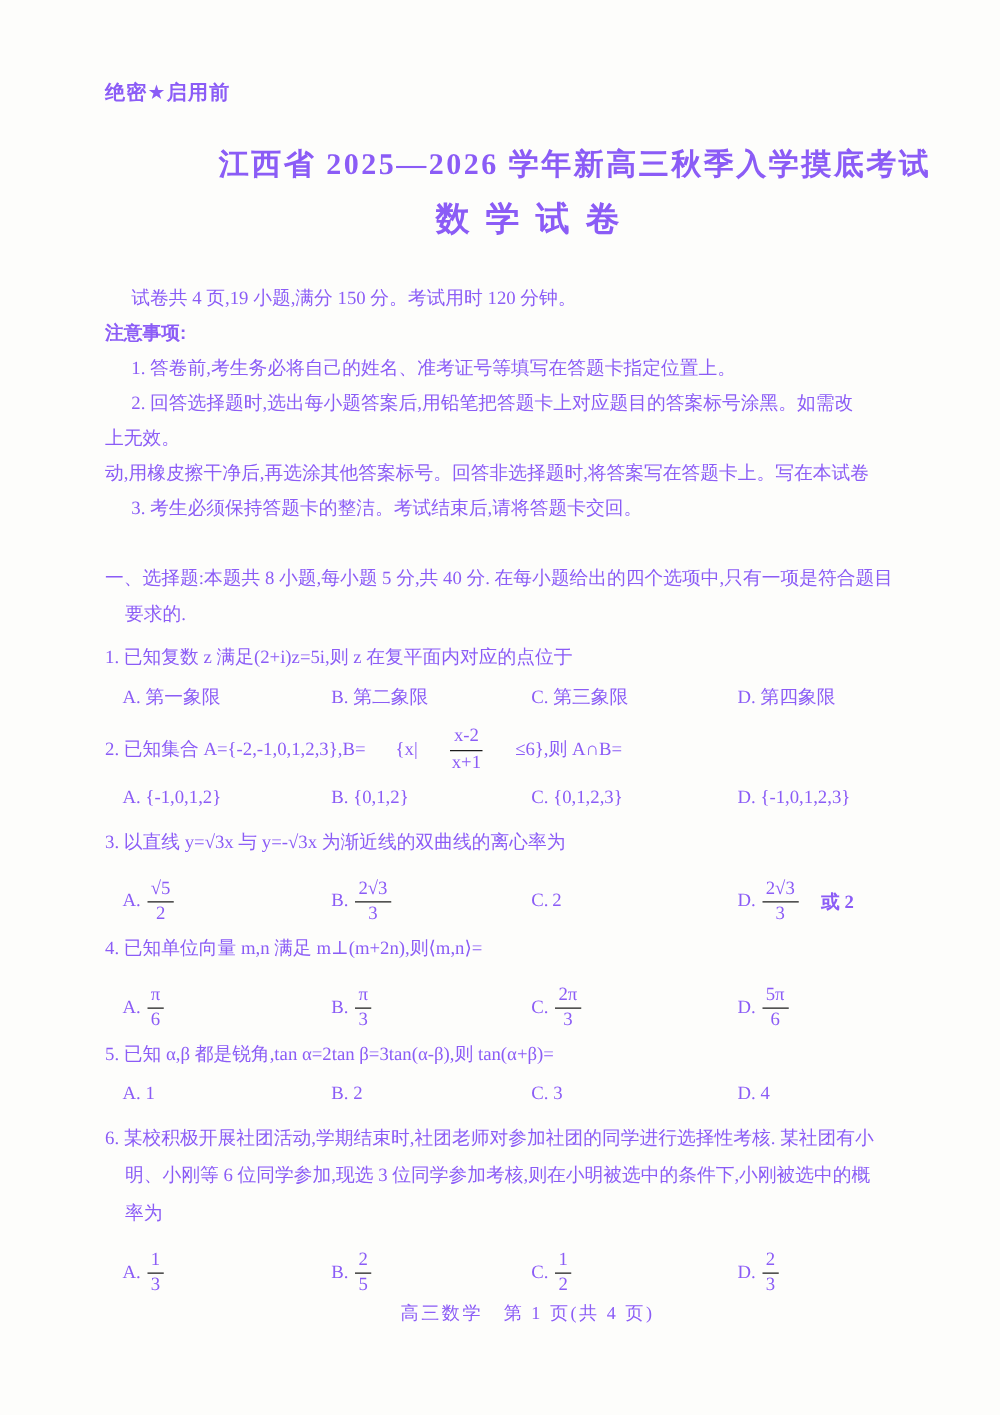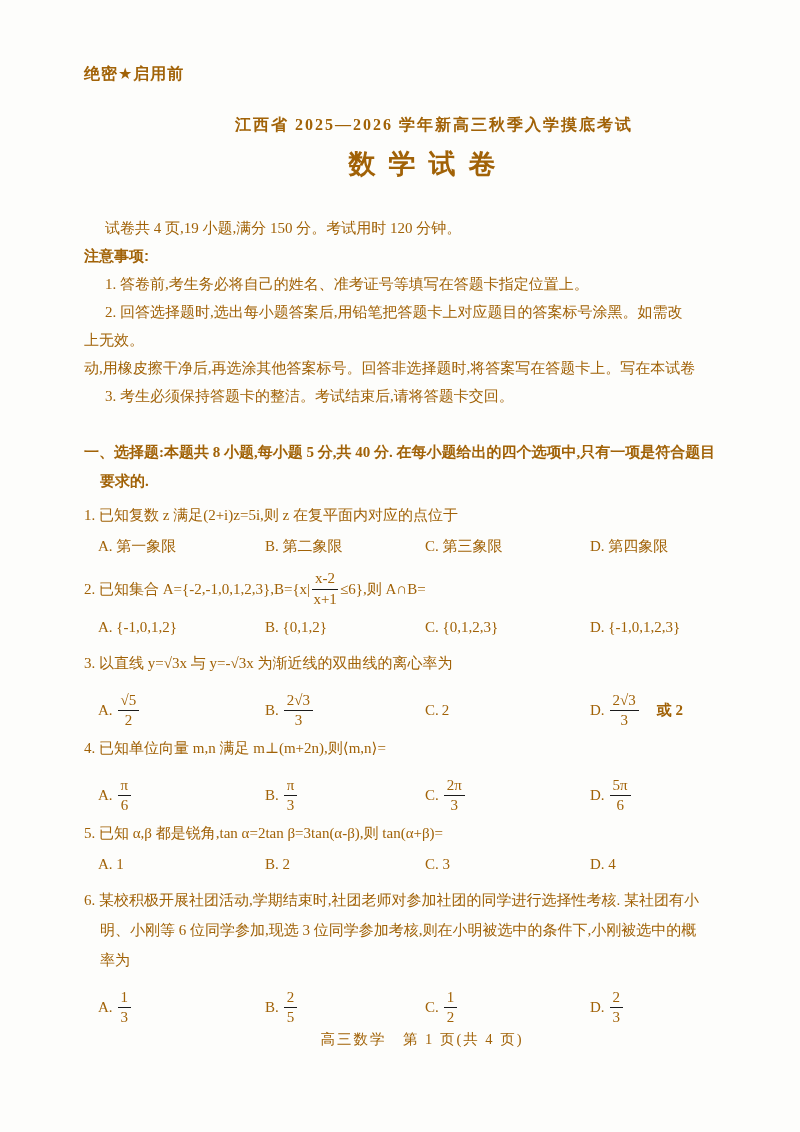--- a/index.html
+++ b/index.html
@@ -1,59 +1,59 @@
 <!DOCTYPE html>
 <html><head>
 <meta charset="utf-8">
 <style>
   html,body{margin:0;padding:0;background:#f4f3f0;}
   .page{
     position:relative;
     width:800px;height:1132px;
     margin:0 auto;
     background:#fdfdfb;
-    color:#a16207;
+    color:#8b5cf6;
     font-family:"Liberation Serif","DejaVu Serif",serif;
     font-size:15px;
     overflow:hidden;
     box-sizing:border-box;
   }
   .content{padding:64px 40px 0 84px;}
   .security{
     font-family:"Liberation Sans","DejaVu Sans",sans-serif;
     font-weight:700;font-size:16px;letter-spacing:1px;
   }
   .exam-title{
-    position:relative;left:12px;
+    position:relative;left:38px;
     margin-top:30px;
     text-align:center;
-    font-size:16px;font-weight:700;letter-spacing:2px;
+    font-size:24px;font-weight:700;letter-spacing:2px;
     white-space:nowrap;
   }
   .paper-title{
     margin-top:10px;
     text-align:center;
     font-size:27px;font-weight:700;
     letter-spacing:13px;text-indent:13px;
     white-space:nowrap;
   }
   .info{margin-top:32px;}
   .line{line-height:28px;white-space:nowrap;}
   .indent{padding-left:21px;}
-  .bold{font-weight:700;}
+  .bold{font-weight:400;}
   .notice-title{
     font-family:"Liberation Sans","DejaVu Sans",sans-serif;
     font-weight:700;line-height:28px;
   }
   .section-header{margin-top:28px;}
   .section-header .line{line-height:29px;}
   .hang{padding-left:16px;}
   .question{margin-top:4px;}
   .stem{line-height:30px;white-space:nowrap;}
-  .mathline{display:flex;align-items:center;height:44px;white-space:nowrap;}
+  .mathline{display:flex;align-items:center;height:44px;white-space:nowrap;gap:24px;}
   .opts{
     display:grid;
     grid-template-columns:167px 160px 165px auto;
     padding-left:14px;
     margin:1px 0 6px 0;
     align-items:center;
   }
   .opts.tall{height:48px;}
   .opts.plain{height:30px;}
   .opt{display:flex;align-items:center;white-space:nowrap;}

